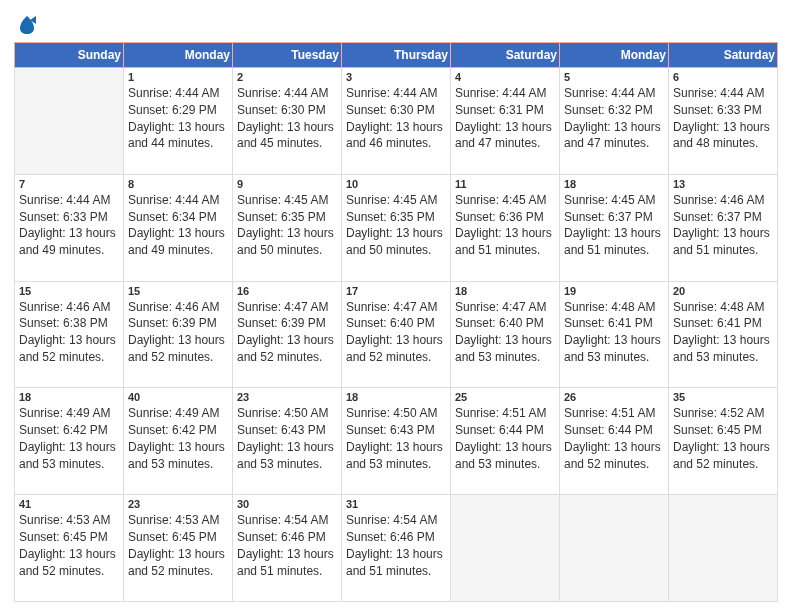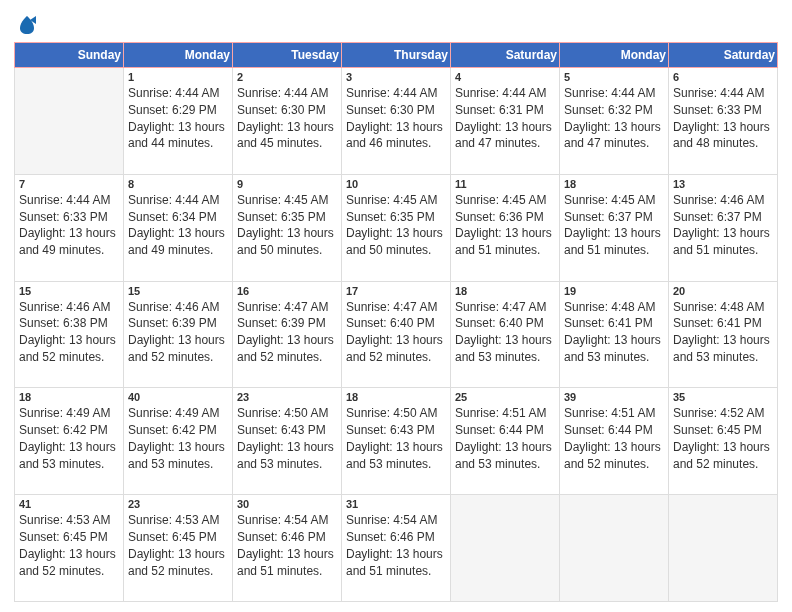--- a/index.html
+++ b/index.html
@@ -280,21 +280,21 @@
 Sunset: 6:43 PM
 Daylight: 13 hours and 53 minutes.</div>
           </td>
           <td>
             <div class="day-num">25</div>
             <div class="day-info" style="white-space: pre-line;">Sunrise: 4:51 AM
 Sunset: 6:44 PM
 Daylight: 13 hours and 53 minutes.</div>
           </td>
           <td>
-            <div class="day-num">39</div>
+            <div class="day-num">26</div>
             <div class="day-info" style="white-space: pre-line;">Sunrise: 4:51 AM
 Sunset: 6:44 PM
 Daylight: 13 hours and 52 minutes.</div>
           </td>
           <td>
             <div class="day-num">35</div>
             <div class="day-info" style="white-space: pre-line;">Sunrise: 4:52 AM
 Sunset: 6:45 PM
 Daylight: 13 hours and 52 minutes.</div>
           </td>

